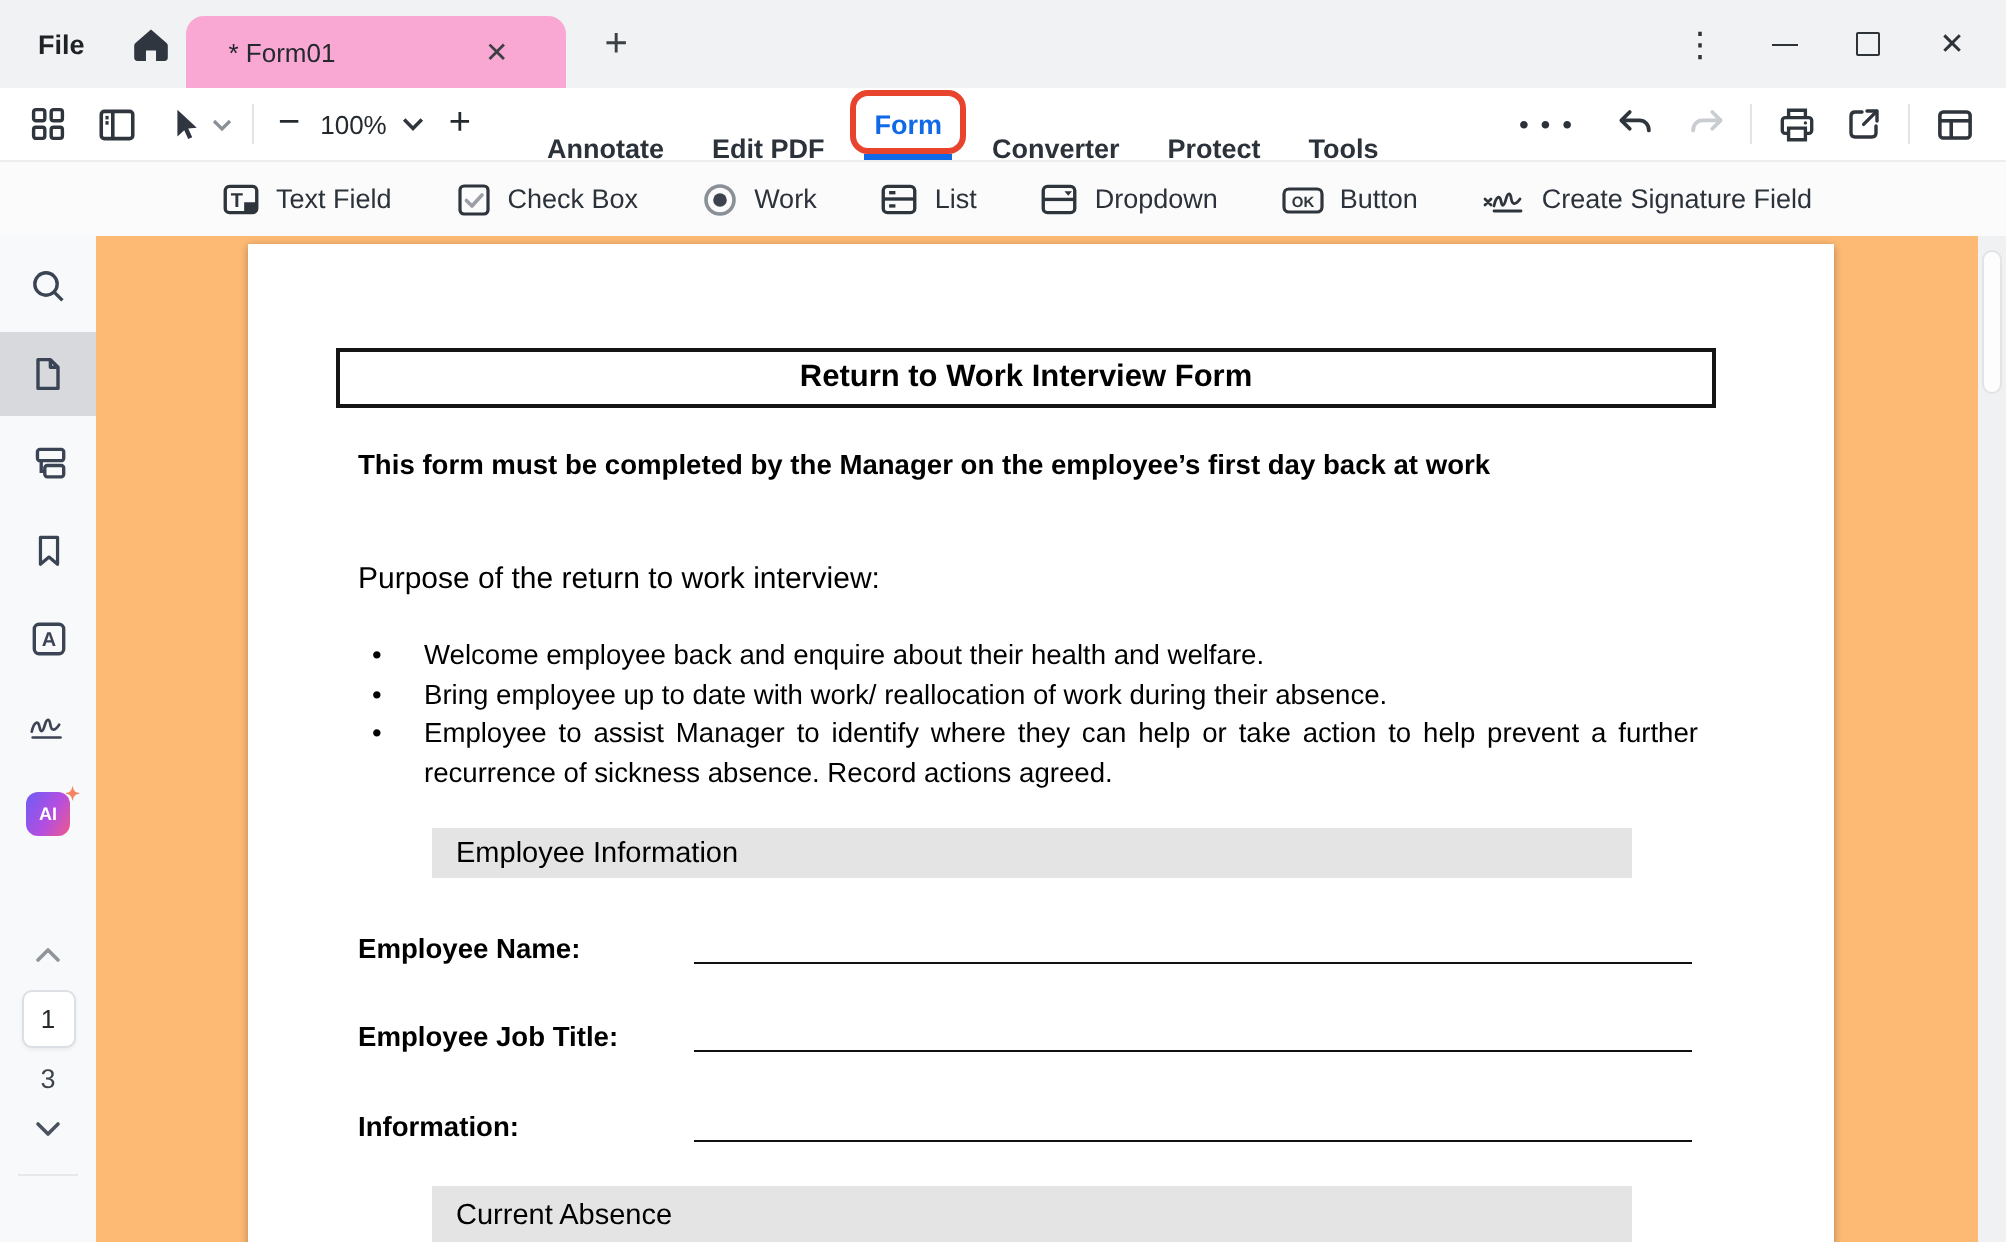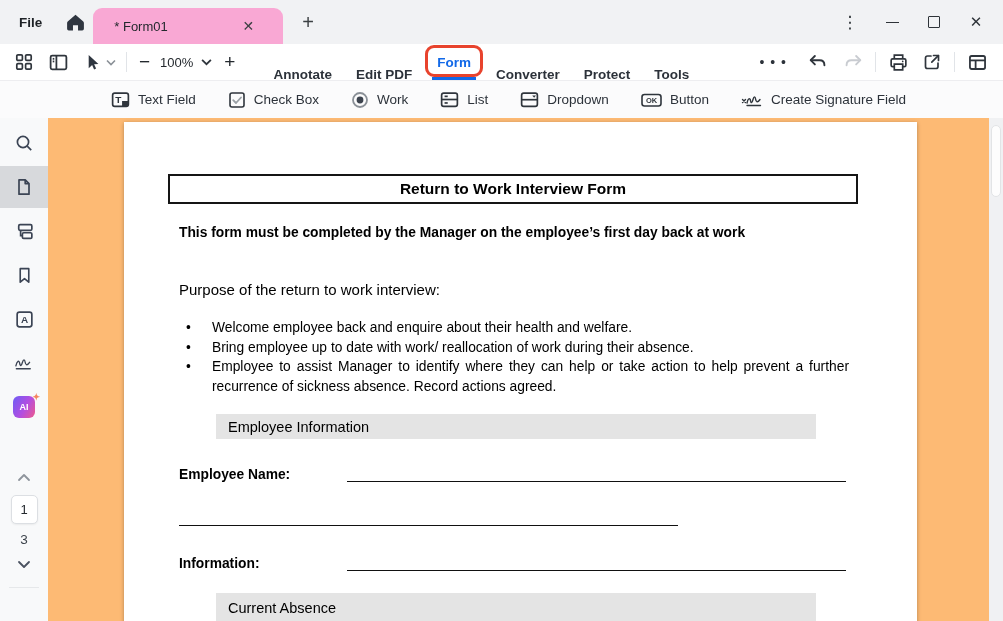--- a/index.html
+++ b/index.html
@@ -409,20 +409,21 @@
 
         <div class="secbar sec-emp">
           <span>Employee Information</span>
         </div>
 
         <div class="frow frow-1">
           <span class="flabel">Employee Name:</span>
           <span class="fline"></span>
         </div>
         <div class="frow frow-2">
+          <span class="flabel">Employee Job Title:</span>
           <span class="fline"></span>
         </div>
         <div class="frow frow-3">
           <span class="flabel">Information:</span>
           <span class="fline"></span>
         </div>
 
         <div class="secbar sec-cur">
           <span>Current Absence</span>
         </div>

